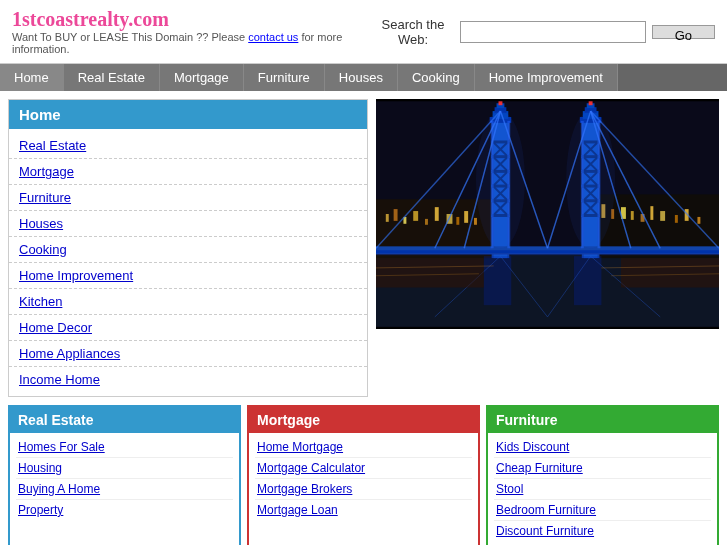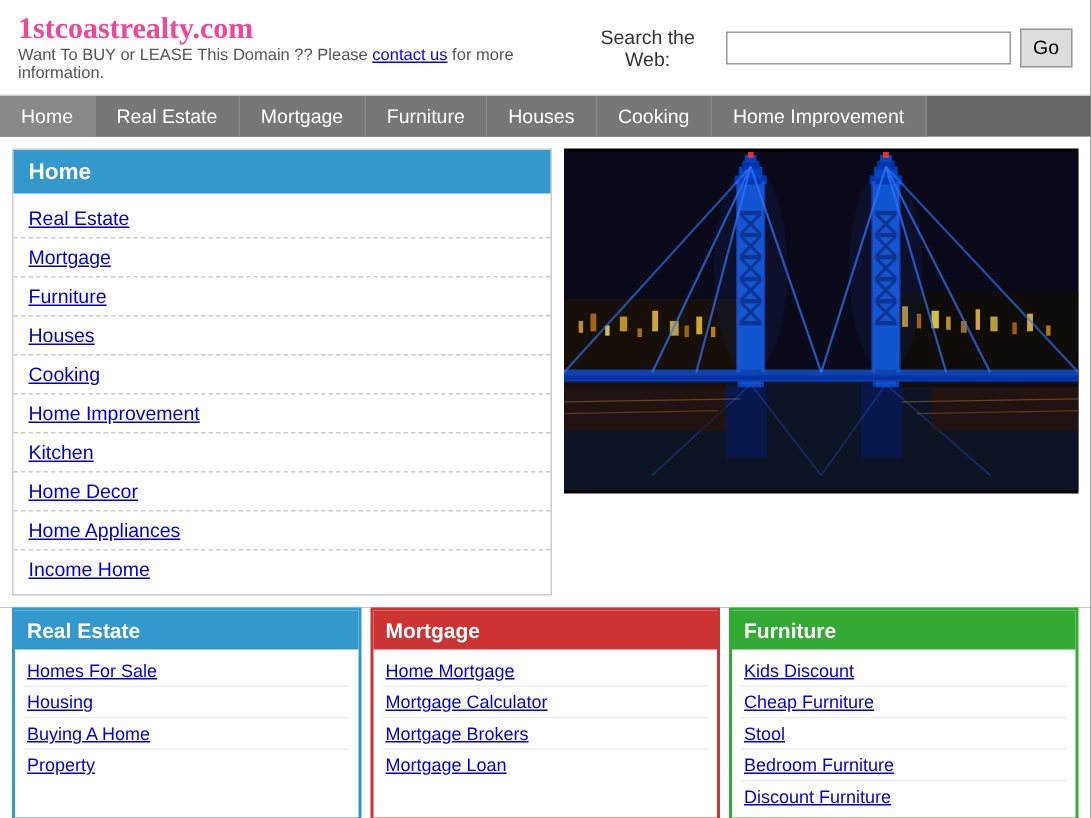--- a/index.html
+++ b/index.html
@@ -7,21 +7,21 @@
 
     
     #header { background: #fff; padding: 8px 12px; display: flex; align-items: center; justify-content: space-between; border-bottom: 1px solid #ccc; }
     #header-left { }
     #site-title { font-size: 20px; font-weight: bold; color: #ec4899; font-family: Liberation Serif, serif; }
     #site-subtitle { font-size: 11px; color: #555; }
     #site-subtitle a { color: #00f; }
     #search-area { display: flex; align-items: center; gap: 6px; }
     #search-label { font-size: 13px; color: #333; text-align: center; }
     #search-input { width: 200px; height: 22px; border: 1px solid #999; padding: 2px 4px; font-size: 13px; }
-    #search-btn { background: #ddd; border: 1px solid #999; padding: 2px 8px; height: 26px; cursor: pointer; font-size: 13px; }
+    #search-btn { background: #ddd; border: 1px solid #999; padding: 2px 22px; height: 14px; cursor: pointer; font-size: 13px; }
 
     
     #navbar { background: #666; display: flex; padding: 0; }
     .nav-item { color: #fff; padding: 6px 14px; font-size: 13px; cursor: pointer; border-right: 1px solid #888; background: #777; }
     .nav-item:first-child { background: #888; }
 
     
     #main { display: flex; gap: 0; background: #fff; }
 
     

